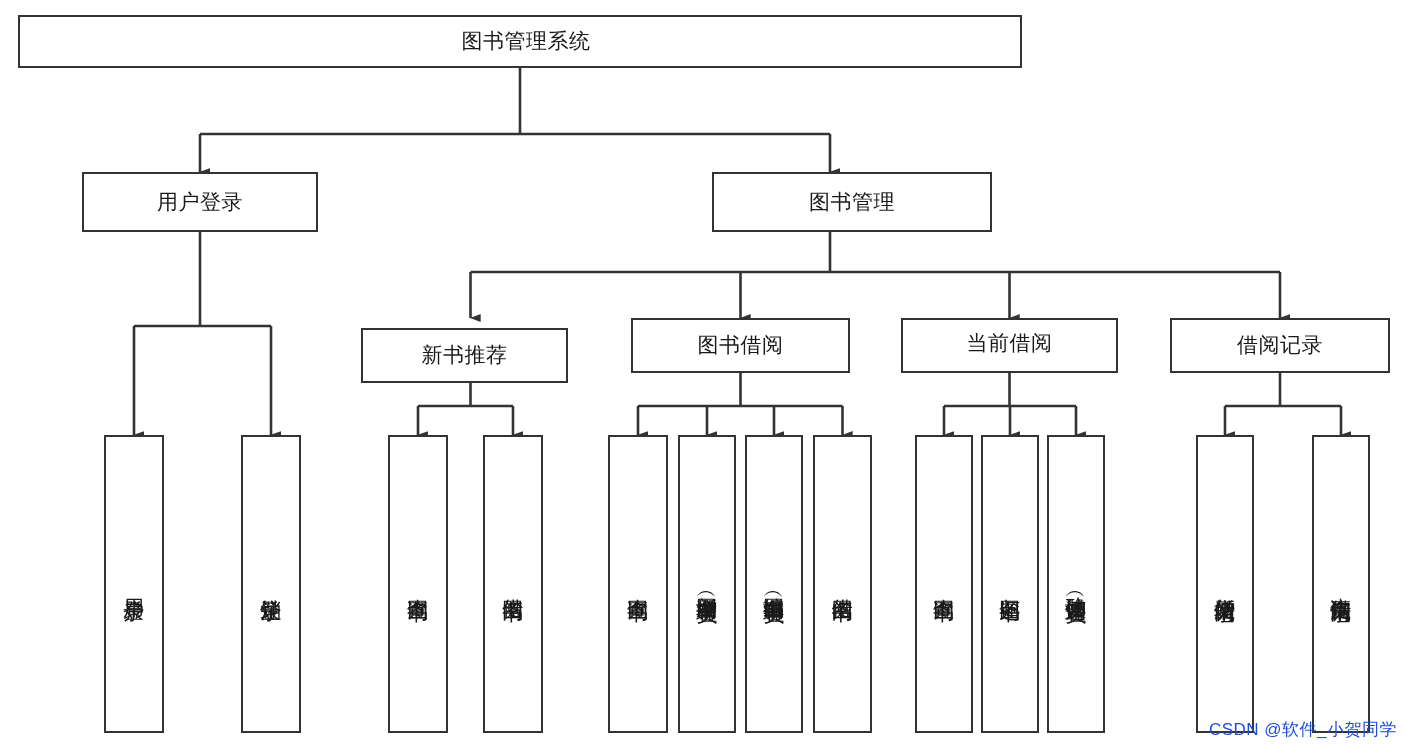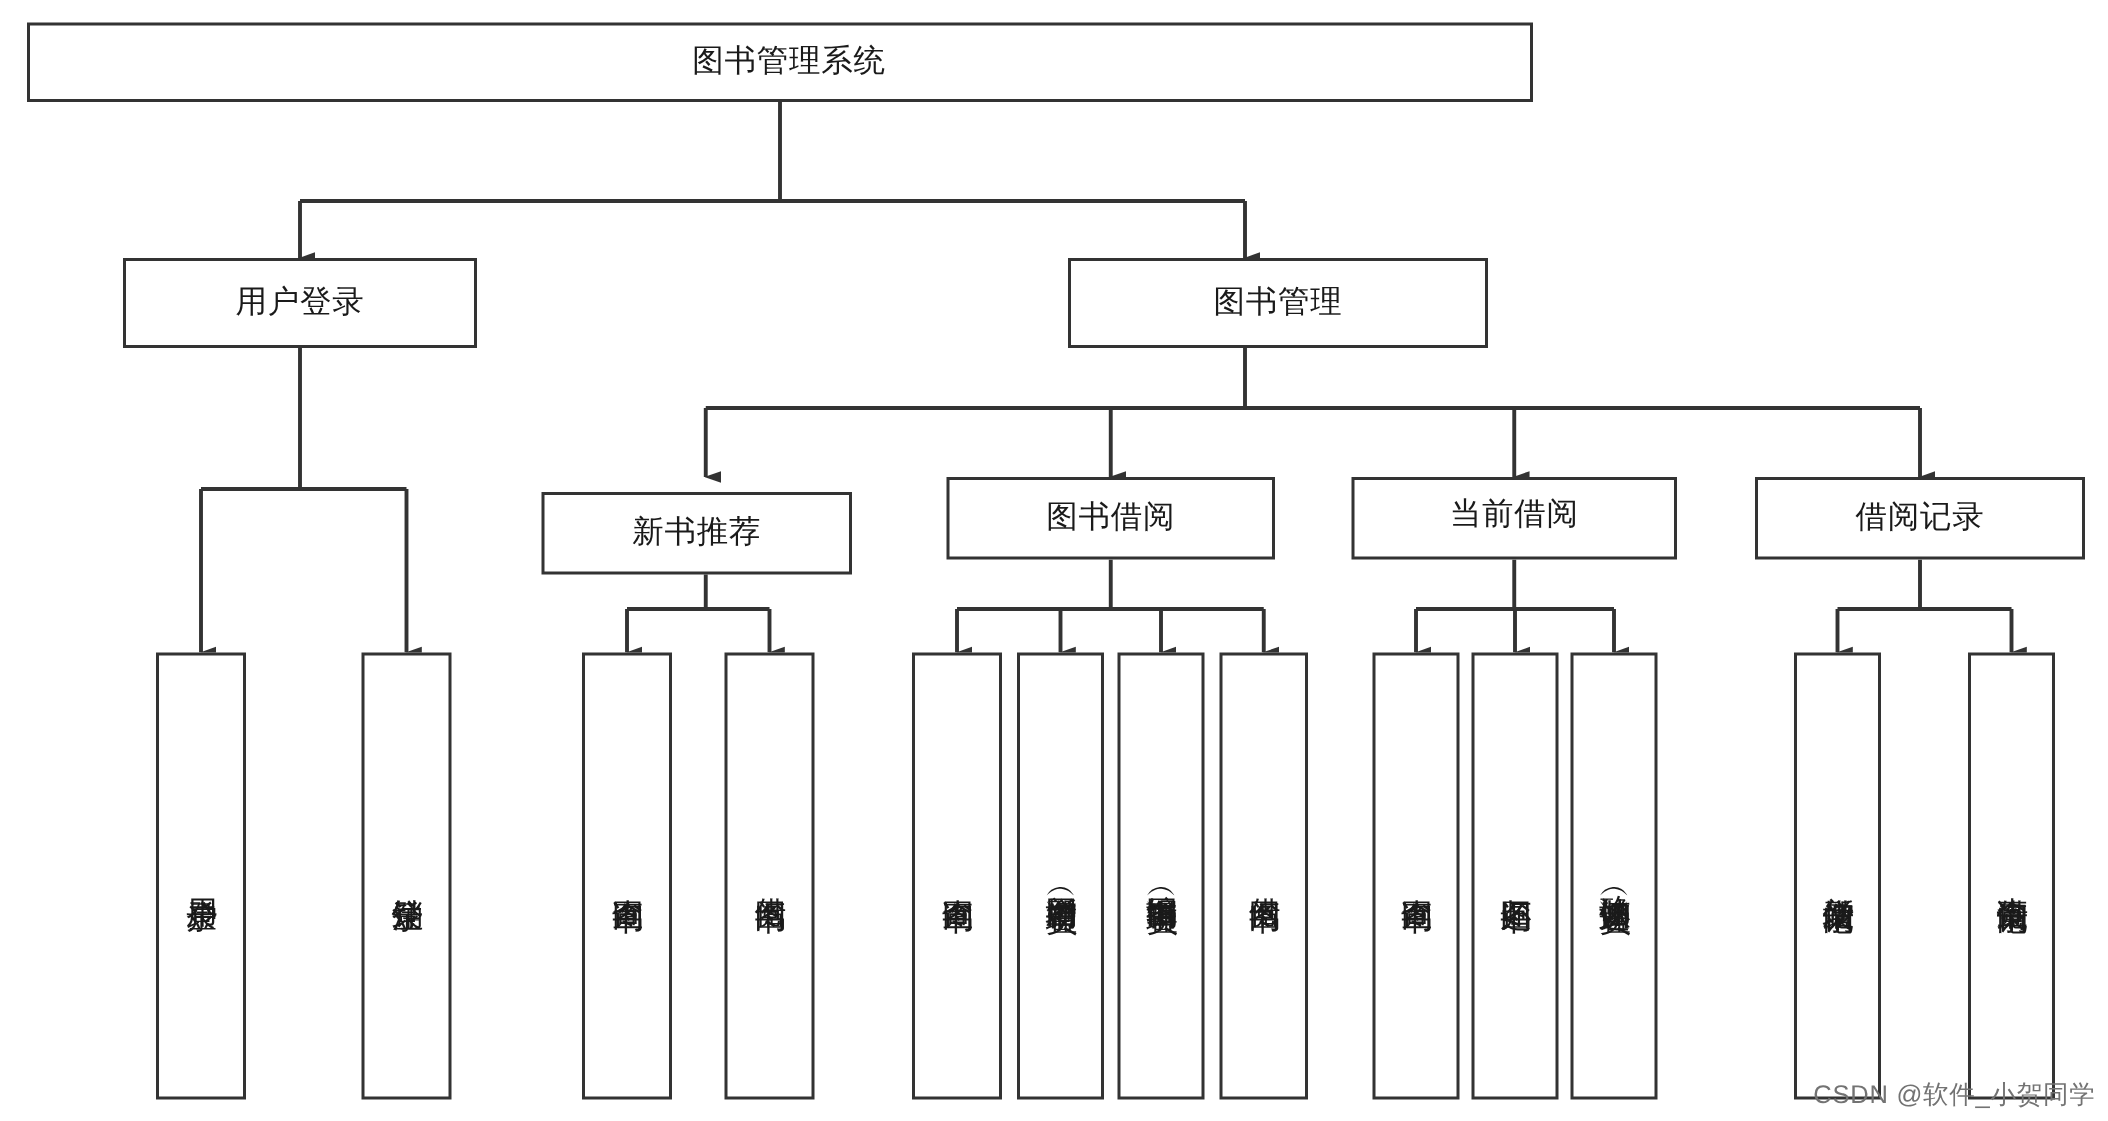--- a/index.html
+++ b/index.html
@@ -51,21 +51,21 @@
     left: 0;
     top: 0;
     width: 1405px;
     height: 747px;
     pointer-events: none;
   }
   .watermark {
     position: absolute;
     right: 8px;
     bottom: 6px;
-    color: #737373;
+    color: #1d4ed8;
     font-size: 17px;
     letter-spacing: 0.5px;
     white-space: nowrap;
   }
 </style>
 </head>
 <body>
 
 <div id="diagram-root">
   <svg class="connectors" viewBox="0 0 1405 747">

